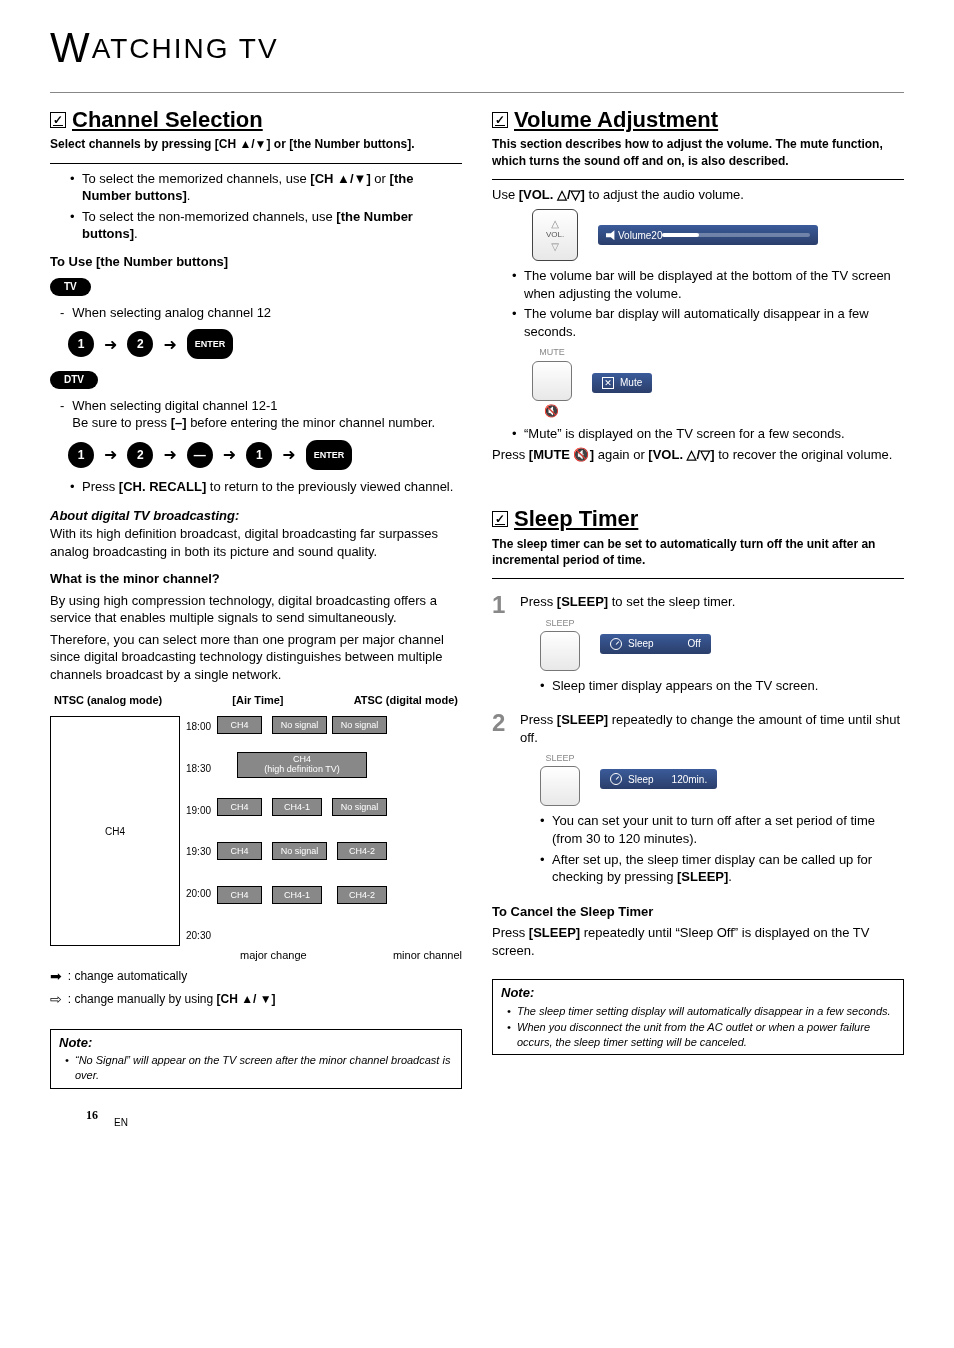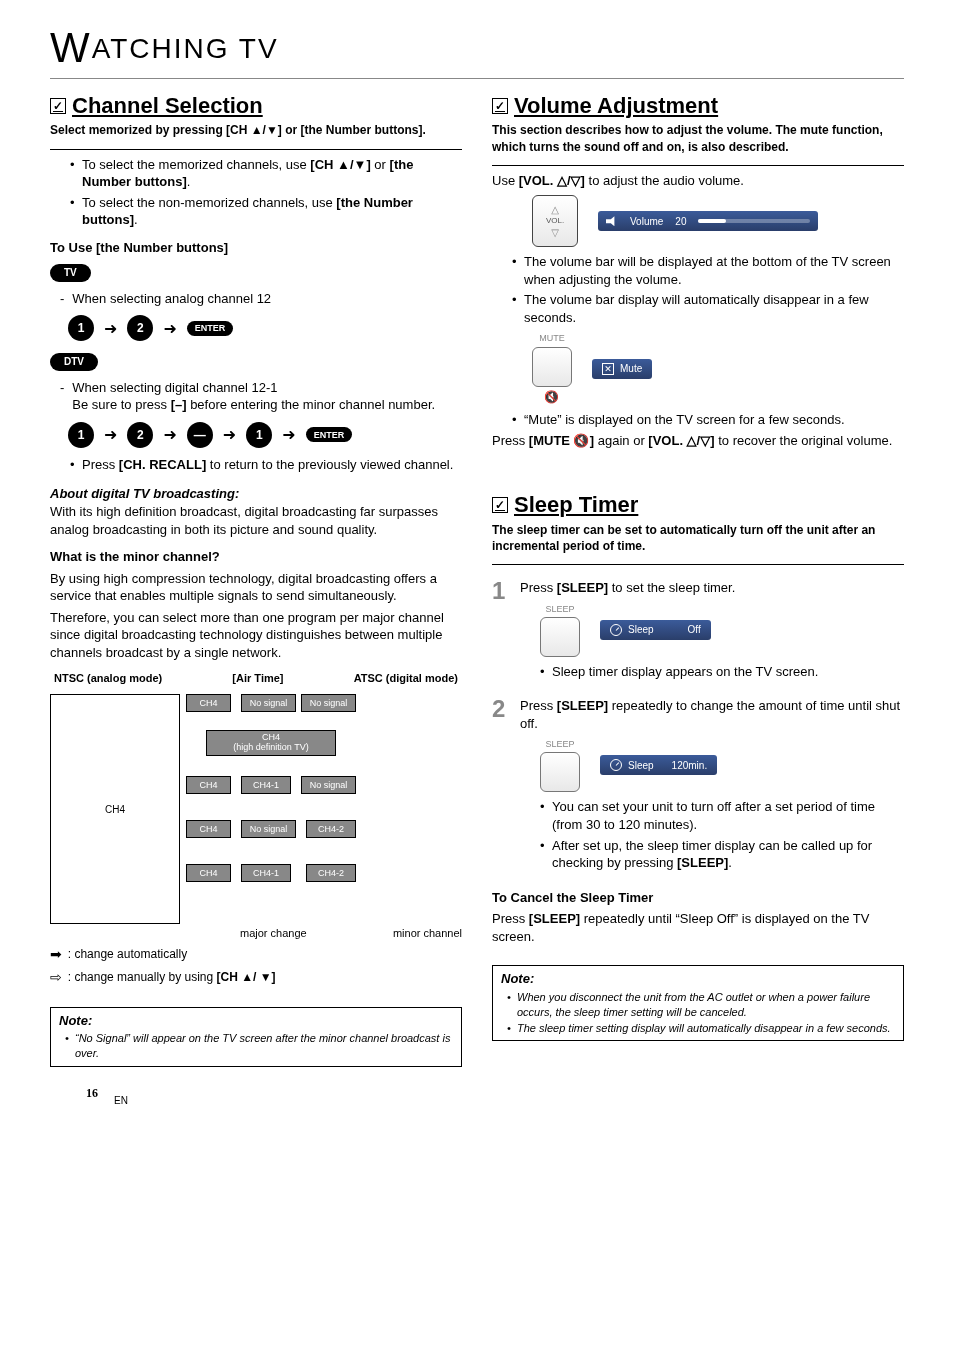--- a/index.html
+++ b/index.html
@@ -6,52 +6,52 @@
   body {
     font-family: Arial, Helvetica, sans-serif;
     font-size: 13px;
     color: #000;
     background: #fff;
     width: 954px;
     margin: 0 auto;
     padding: 20px 50px 20px 50px;
     line-height: 1.35;
   }
-  .header-title { font-size: 28px; font-weight: normal; letter-spacing: 2px; border-bottom: 1px solid #888; padding-bottom: 1px; margin-bottom: 12px;}
+  .header-title { font-size: 28px; font-weight: normal; letter-spacing: 2px; border-bottom: 1px solid #888; padding-bottom: 15px; margin-bottom: 12px;}
   .header-title .big { font-size: 42px; font-weight: normal; vertical-align: -4px;}
   .columns { display: flex; gap: 30px; }
   .col { width: 50%; }
   .section-heading { font-size: 22px; font-weight: bold; text-decoration: underline; margin-bottom: 2px; display:flex; align-items:center; gap:6px;}
   .checkbox-icon { width:16px; height:16px; border:1.5px solid #000; display:inline-flex; align-items:center; justify-content:center; font-size:12px; line-height:1;}
   .section-sub { font-size: 12px; font-weight: bold; margin-bottom: 10px;}
   .hr { border-top:1px solid #000; margin:10px 0 6px 0;}
   ul.body-list { list-style: none; padding-left: 20px;}
   ul.body-list > li { position: relative; margin: 3px 0; padding-left: 12px;}
   ul.body-list > li::before { content:"•"; position:absolute; left:0; top:0;}
   .sub-head { font-weight: bold; margin-top: 10px; margin-bottom: 4px;}
   .pill { display:inline-block; background:#000; color:#fff; font-size:10px; font-weight:bold; padding:2px 14px; border-radius:10px; margin:4px 0;}
   .dash-line { display:flex; gap:8px; padding-left:10px; margin-top:4px;}
   .dash-line .dash { flex:0 0 auto;}
   .btn-seq { display:flex; align-items:center; gap:10px; margin:8px 0 8px 18px; flex-wrap:wrap;}
   .round-btn { width:26px; height:26px; border-radius:50%; background:#000; color:#fff; display:inline-flex; align-items:center; justify-content:center; font-size:12px; font-weight:bold;}
-  .oval-btn { height:15px; border-radius:11px; background:#000; color:#fff; display:inline-flex; align-items:center; justify-content:center; font-size:9px; font-weight:bold; padding:0 8px;}
+  .oval-btn { height:30px; border-radius:11px; background:#000; color:#fff; display:inline-flex; align-items:center; justify-content:center; font-size:9px; font-weight:bold; padding:0 8px;}
   .arrow-right { font-size:16px;}
   .italic-head { font-style: italic; font-weight: bold; margin-top:12px;}
   .note-box { border:1px solid #000; padding:4px 8px; margin-top:20px; font-size:11px;}
   .note-title { font-style:italic; font-weight:bold; font-size:13px; margin-bottom:2px;}
   .note-box ul { list-style:none; padding-left:6px;}
   .note-box ul li { position:relative; padding-left:10px; font-style:italic; margin:1px 0;}
   .note-box ul li::before { content:"•"; position:absolute; left:0;}
   .page-num { position:absolute; left:36px; bottom:16px; font-size:12px; font-weight:bold;font-family:Liberation Serif, serif;}
   .page-lang { position:absolute; left:64px; bottom:10px; font-size:10px;}
   .footer-wrap{ position:relative; height:40px; margin-top:10px;}
   
   .remote-btn { width:46px; height:52px; border:1px solid #444; border-radius:6px; background:linear-gradient(#fff,#e8e8e8); display:flex; flex-direction:column; align-items:center; justify-content:center; font-size:8px; color:#555; gap:1px;}
   .remote-btn .tri { font-size:10px; line-height:1; color:#888;}
-  .osd-bar { height:20px; background:linear-gradient(#3b5b9a,#2a3e6a); border-radius:3px; color:#fff; font-size:10px; display:flex; align-items:center; gap:12px; padding:0 8px; min-width:220px;}
+  .osd-bar { height:20px; background:linear-gradient(#3b5b9a,#2a3e6a); border-radius:3px; color:#fff; font-size:10px; display:flex; align-items:center; gap:0; padding:0 8px; min-width:220px;}
   .osd-bar .spk { width:12px; height:10px; background:#fff; clip-path: polygon(0 30%, 40% 30%, 70% 0, 70% 100%, 40% 70%, 0 70%);}
   .osd-bar .track { flex:1; height:4px; background:rgba(255,255,255,.3); border-radius:2px; position:relative;}
   .osd-bar .track .fill{position:absolute;left:0;top:0;bottom:0;width:25%;background:#fff;border-radius:2px;}
   .osd-small { height:20px; background:linear-gradient(#3b5b9a,#2a3e6a); border-radius:3px; color:#fff; font-size:10px; display:inline-flex; align-items:center; gap:6px; padding:0 10px;}
   .mute-x { width:12px;height:12px;border:1px solid #fff;display:inline-flex;align-items:center;justify-content:center;font-size:9px;}
   .vis-row { display:flex; align-items:center; gap:20px; margin:6px 0 6px 40px;}
   .remote-plain { width:40px; height:40px; border:1px solid #777; border-radius:6px; background:linear-gradient(#fff,#e8e8e8);}
   .step-row { display:flex; gap:8px; align-items:flex-start; margin-top:14px;}
   .step-num { font-size:24px; font-weight:bold; color:#888; line-height:1; width:20px;}
   .legend-row{display:flex;align-items:center;gap:6px;font-size:12px;margin-top:4px;}
@@ -80,21 +80,21 @@
   <span class="big">W</span><span>ATCHING  TV</span>
 </div>
 
 <div class="columns">
 
   <div class="col">
     <div class="section-heading">
       <span class="checkbox-icon">✓</span>
       <span>Channel Selection</span>
     </div>
-    <div class="section-sub">Select memorized by pressing [CH ▲/▼] or [the Number buttons].</div>
+    <div class="section-sub">Select channels by pressing [CH ▲/▼] or [the Number buttons].</div>
 
     <div class="hr"></div>
     <ul class="body-list">
       <li><span>To select the memorized channels, use </span><b>[CH ▲/▼]</b><span> or </span><b>[the Number buttons]</b><span>.</span></li>
       <li><span>To select the non-memorized channels, use </span><b>[the Number buttons]</b><span>.</span></li>
     </ul>
 
     <div class="sub-head">To Use [the Number buttons]</div>
     <span class="pill">TV</span>
     <div class="dash-line">
@@ -140,20 +140,28 @@
     <div style="margin-top:4px">Therefore, you can select more than one program per major channel since digital broadcasting technology distinguishes between multiple channels broadcast by a single network.</div>
 
     
     <div class="diagram-head" style="margin-top:10px;">
       <span>NTSC (analog mode)</span>
       <span>[Air Time]</span>
       <span>ATSC (digital mode)</span>
     </div>
     <div class="diagram">
       <div class="left-block">CH4</div>
+      <div class="times">
+        <span>18:00</span>
+        <span>18:30</span>
+        <span>19:00</span>
+        <span>19:30</span>
+        <span>20:00</span>
+        <span>20:30</span>
+      </div>
       <div class="right-area">
         <div class="cell" style="left:0;top:0;width:45px;height:18px">CH4</div>
         <div class="cell" style="left:55px;top:0;width:55px;height:18px">No signal</div>
         <div class="cell" style="left:115px;top:0;width:55px;height:18px">No signal</div>
         <div class="cell" style="left:20px;top:36px;width:130px;height:26px;flex-direction:column;line-height:1.1">
             <span>CH4</span>
             <span style="color:#fff">(high definition TV)</span>
           </div>
         <div class="cell" style="left:0;top:82px;width:45px;height:18px">CH4</div>
         <div class="cell" style="left:55px;top:82px;width:50px;height:18px">CH4-1</div>
@@ -280,22 +288,22 @@
         </ul>
       </div>
     </div>
 
     <div class="sub-head" style="margin-top:14px">To Cancel the Sleep Timer</div>
     <div><span>Press </span><b>[SLEEP]</b><span> repeatedly until “Sleep Off” is displayed on the TV screen.</span></div>
 
     <div class="note-box">
       <div class="note-title">Note:</div>
       <ul>
+        <li>The sleep timer setting display will automatically disappear in a few seconds.</li>
         <li>When you disconnect the unit from the AC outlet or when a power failure occurs, the sleep timer setting will be canceled.</li>
-        <li>The sleep timer setting display will automatically disappear in a few seconds.</li>
       </ul>
     </div>
   </div>
 </div>
 
 <div class="footer-wrap">
   <div class="page-num">16</div>
   <div class="page-lang">EN</div>
 </div>
 

